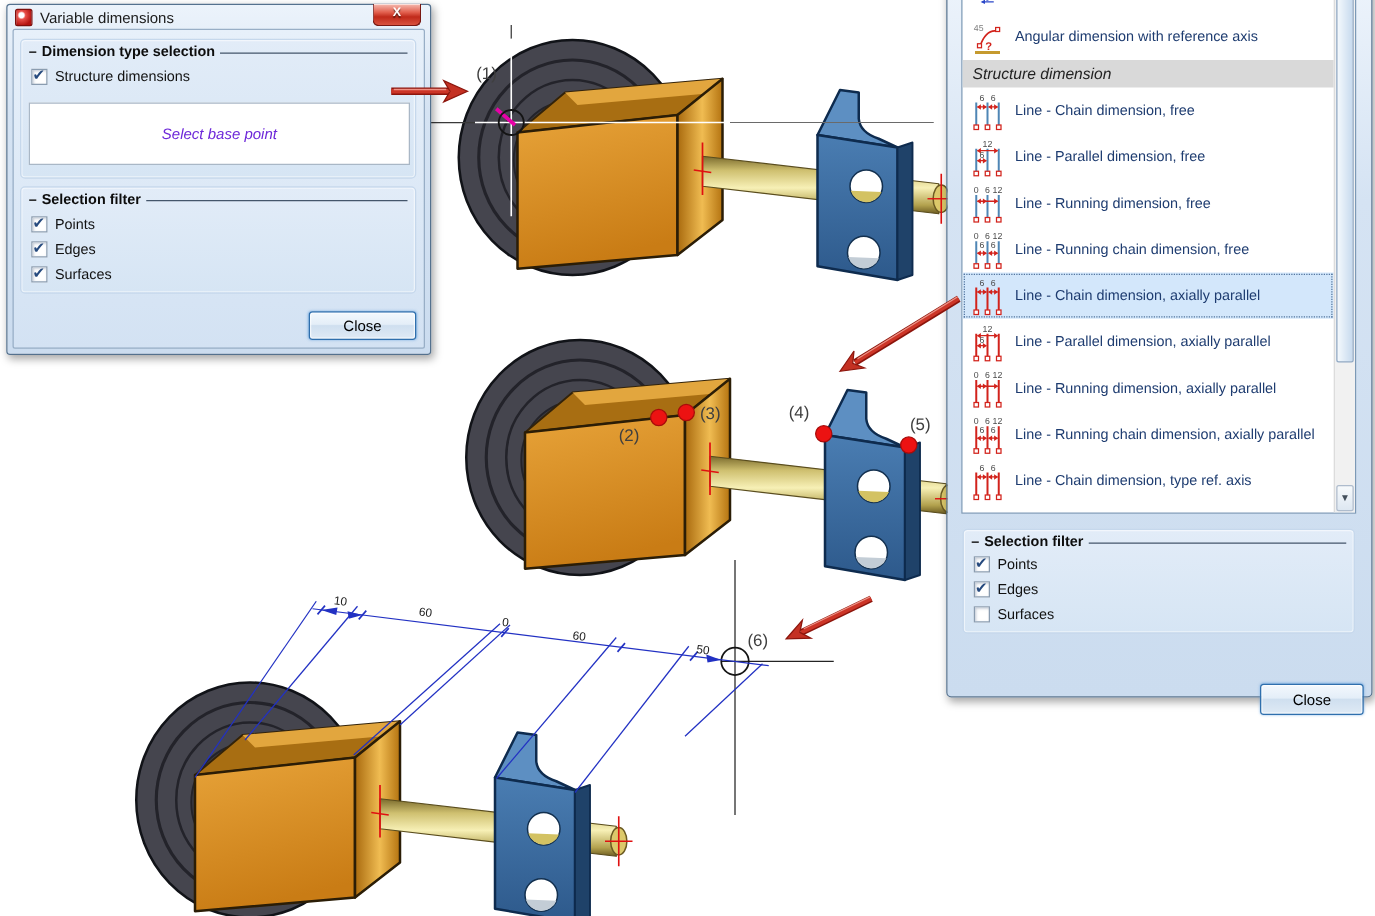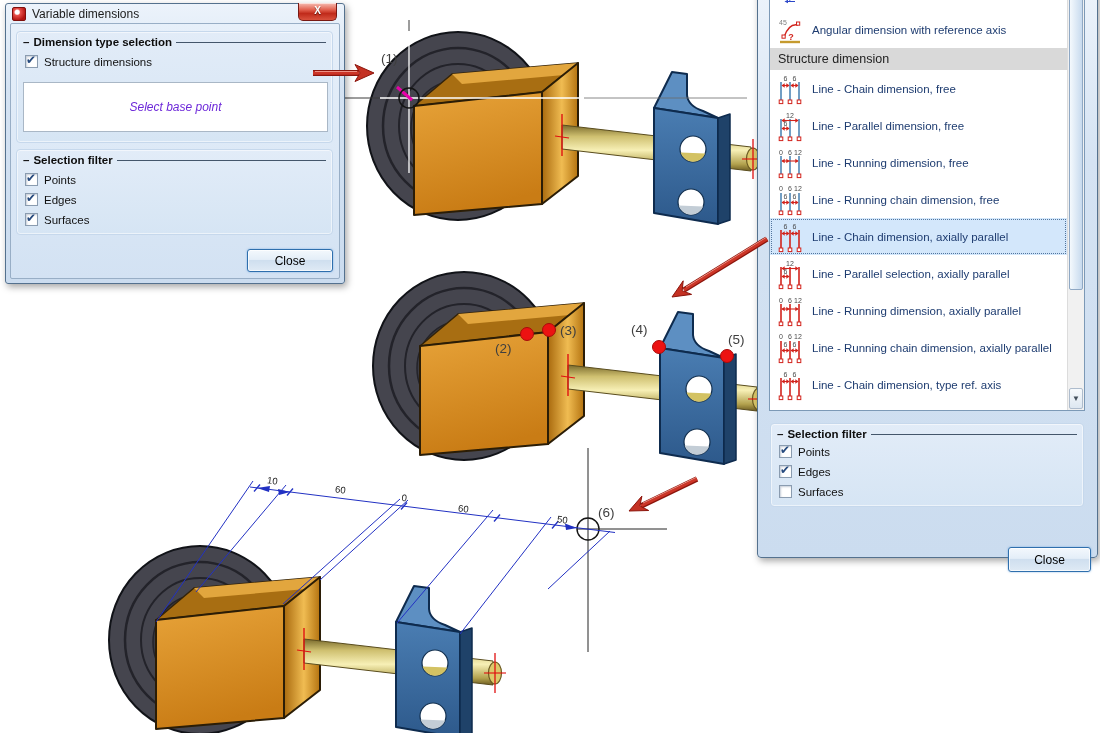--- a/index.html
+++ b/index.html
@@ -70,21 +70,21 @@
     width:calc(100% - 17px);box-sizing:border-box;
   }
   .row.partial{height:16px;overflow:hidden;align-items:flex-start;}
   .row.ang{height:36px;}
   .row.selected{background:#d3e7fb;outline:1px dotted #53769e;outline-offset:-2px;}
   .row .icon{width:26px;height:32px;flex:0 0 auto;}
   .row.partial .icon{height:16px;}
   .row .lbl{font-size:11.5px;color:#1e3c70;white-space:nowrap;}
   .header-row{
     height:22px;background:#d9d9d9;display:flex;align-items:center;padding-left:8px;
-    font-size:12.5px;color:#222;width:calc(100% - 17px);box-sizing:border-box;
+    font-size:12.5px;font-style:italic;color:#222;width:calc(100% - 17px);box-sizing:border-box;
   }
   .vscroll{
     position:absolute;top:0;right:0;bottom:0;width:17px;background:#f1f1f1;
     border-left:1px solid #dcdcdc;box-sizing:border-box;
   }
   .vthumb{
     position:absolute;top:0;left:1px;width:14px;height:294px;
     background:linear-gradient(90deg,#f4f9fd,#c7daee);border:1px solid #8fa8c4;border-radius:2px;box-sizing:border-box;
   }
   .vbtn{
@@ -386,21 +386,21 @@
             <rect x="20.2" y="27" width="3.6" height="3.6" fill="#fff" stroke="#d2231c" stroke-width="1"></rect>
             <text x="13" y="7.5" font-size="7" fill="#4a4a4a" font-weight="normal" text-anchor="middle">12</text>
             <line x1="5" y1="10.5" x2="21" y2="10.5" stroke="#d2231c" stroke-width="1.1"></line>
             <polygon points="4.5,10.5 7.7,8.3 7.7,12.7" fill="#d2231c"></polygon>
             <polygon points="21.5,10.5 18.3,8.3 18.3,12.7" fill="#d2231c"></polygon>
             <text x="8.5" y="16" font-size="7" fill="#4a4a4a" font-weight="normal" text-anchor="middle">6</text>
             <line x1="5" y1="18.5" x2="12" y2="18.5" stroke="#d2231c" stroke-width="1.1"></line>
             <polygon points="4.5,18.5 7.7,16.3 7.7,20.7" fill="#d2231c"></polygon>
             <polygon points="12.5,18.5 9.3,16.3 9.3,20.7" fill="#d2231c"></polygon>
           </svg>
-          <span class="lbl">Line - Parallel selection, axially parallel</span>
+          <span class="lbl">Line - Parallel dimension, axially parallel</span>
         </div>
         <div class="row">
           <svg class="icon" viewBox="0 0 26 32">
             <line x1="4" y1="9" x2="4" y2="27" stroke="#d2231c" stroke-width="1.6"></line>
             <rect x="2.2" y="27" width="3.6" height="3.6" fill="#fff" stroke="#d2231c" stroke-width="1"></rect>
             <line x1="13" y1="9" x2="13" y2="27" stroke="#d2231c" stroke-width="1.6"></line>
             <rect x="11.2" y="27" width="3.6" height="3.6" fill="#fff" stroke="#d2231c" stroke-width="1"></rect>
             <line x1="22" y1="9" x2="22" y2="27" stroke="#d2231c" stroke-width="1.6"></line>
             <rect x="20.2" y="27" width="3.6" height="3.6" fill="#fff" stroke="#d2231c" stroke-width="1"></rect>
             <text x="4" y="7.5" font-size="7" fill="#4a4a4a" font-weight="normal" text-anchor="middle">0</text>

